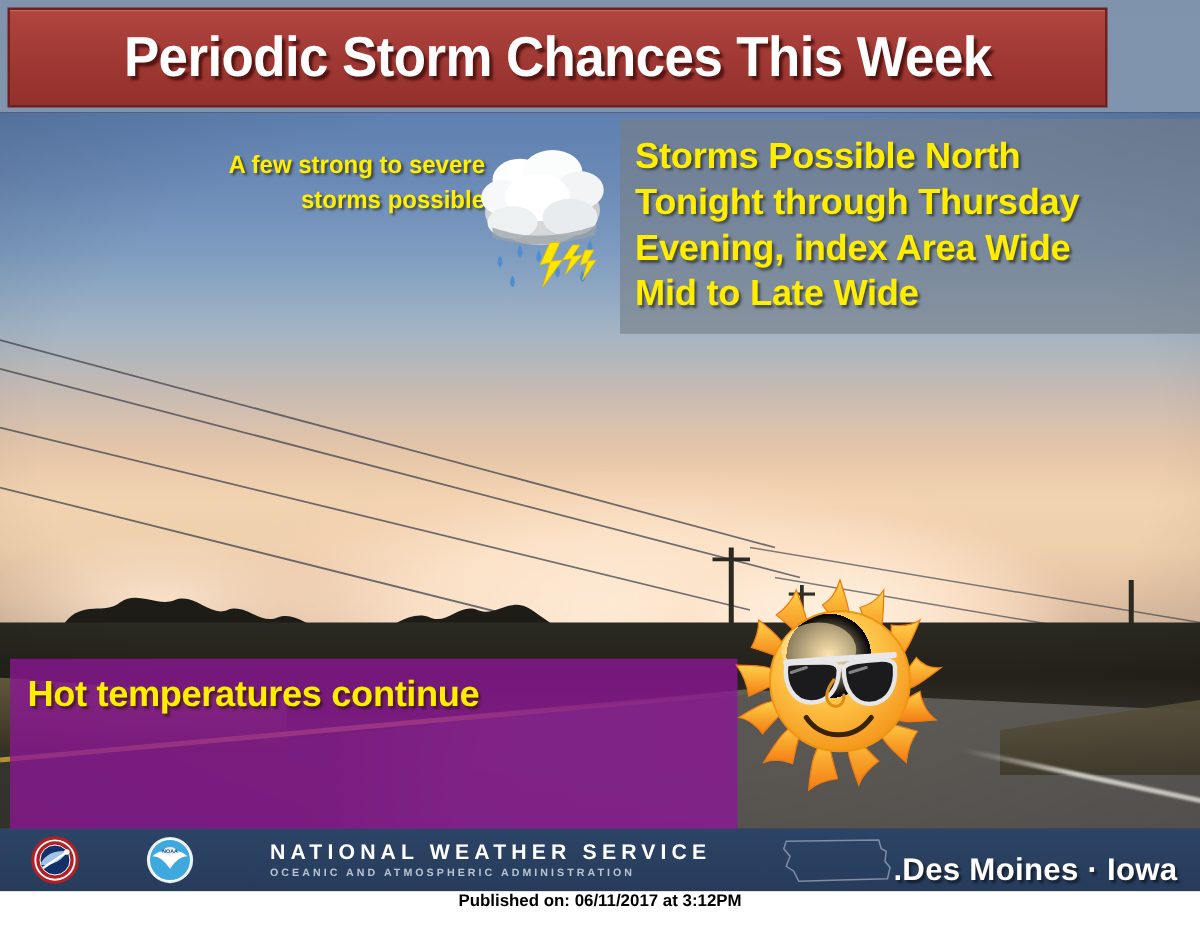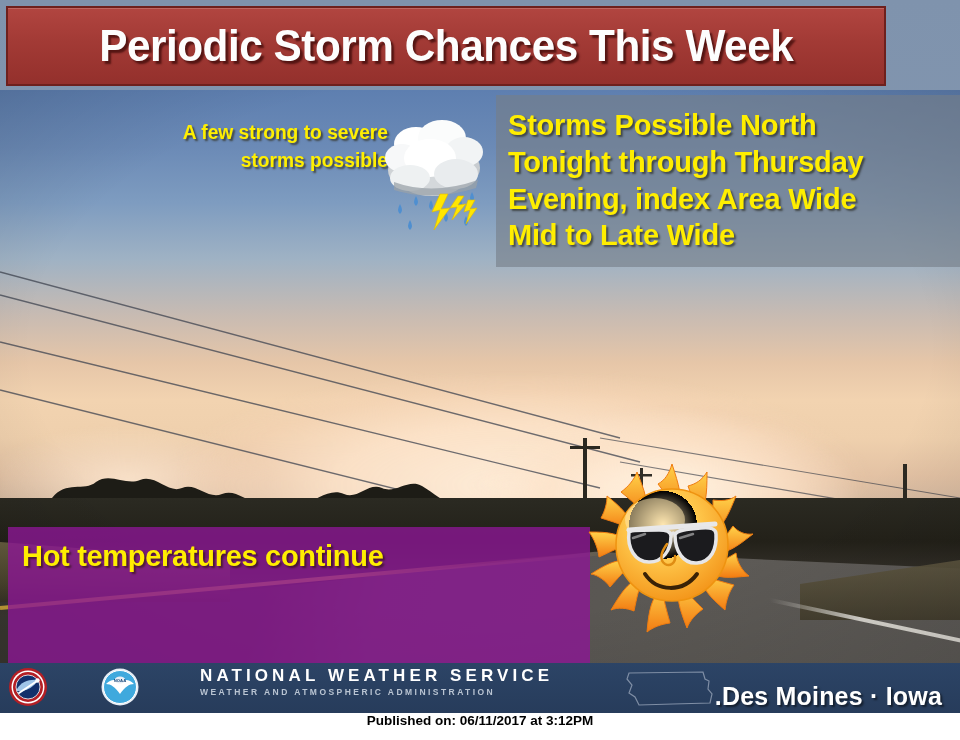--- a/index.html
+++ b/index.html
@@ -149,21 +149,21 @@
   }
 
   
   .sun-icon{position:absolute;left:583px;top:452px;width:178px;height:186px;}
 
   
   .footer{
     position:absolute;left:0;top:663px;width:960px;height:50px;
     background:linear-gradient(180deg,#2c4466 0%,#273c5b 100%);
   }
-  .footer-left{position:absolute;left:8px;top:4px;display:flex;align-items:flex-start;height:42px;gap:48px;}
+  .footer-left{position:absolute;left:24px;top:4px;display:flex;align-items:center;height:42px;gap:48px;}
   .nws-seal{width:40px;height:40px;flex:0 0 auto;}
   .noaa-logo{width:40px;height:40px;flex:0 0 auto;margin-left:4px;}
   .nws-words{margin-left:12px;line-height:1;}
   .nws-line1{
     font-size:17px;font-weight:bold;color:#ffffff;letter-spacing:4.1px;
     white-space:nowrap;
   }
   .nws-line2{
     font-size:8.5px;font-weight:bold;color:#b9c4d2;letter-spacing:2.45px;
     margin-top:4px;white-space:nowrap;
@@ -372,21 +372,21 @@
       <svg class="noaa-logo" viewBox="0 0 40 40">
         <circle cx="20" cy="20" r="18.5" fill="#e8eef5"></circle>
         <circle cx="20" cy="20" r="16.5" fill="#3fa9dd"></circle>
         <path d="M6,17 C11,12 16,12 20,16 C24,12 29,12 34,17 C29,17 25,20 20,27 C15,20 11,17 6,17 Z" fill="#ffffff"></path>
         <ellipse cx="20" cy="13" rx="5.2" ry="3.4" fill="#e8eef5"></ellipse>
         <text x="20" y="14.6" font-family="'Liberation Sans',sans-serif" font-size="4.2" font-weight="bold" fill="#1c4b7d" text-anchor="middle">NOAA</text>
         <circle cx="20" cy="20" r="16.5" fill="none" stroke="#ffffff" stroke-width="1"></circle>
       </svg>
       <div class="nws-words">
         <div class="nws-line1">NATIONAL WEATHER SERVICE</div>
-        <div class="nws-line2">WEATHER AND ATMOSPHERIC ADMINISTRATION</div>
+        <div class="nws-line2">OCEANIC AND ATMOSPHERIC ADMINISTRATION</div>
       </div>
     </div>
 
     <div class="footer-right">
       <svg class="iowa-shape" viewBox="0 0 110 42">
         <path d="M12,6 L86,5 L88,12 L92,14 L91,22 L95,27 L93,36 L56,37 L22,38 L18,30 L12,26 L15,18 L10,12 Z" fill="none" stroke="#7f8ea5" stroke-width="1.2"></path>
       </svg>
       <div class="office-text">.Des Moines · Iowa</div>
     </div>
   </div>

